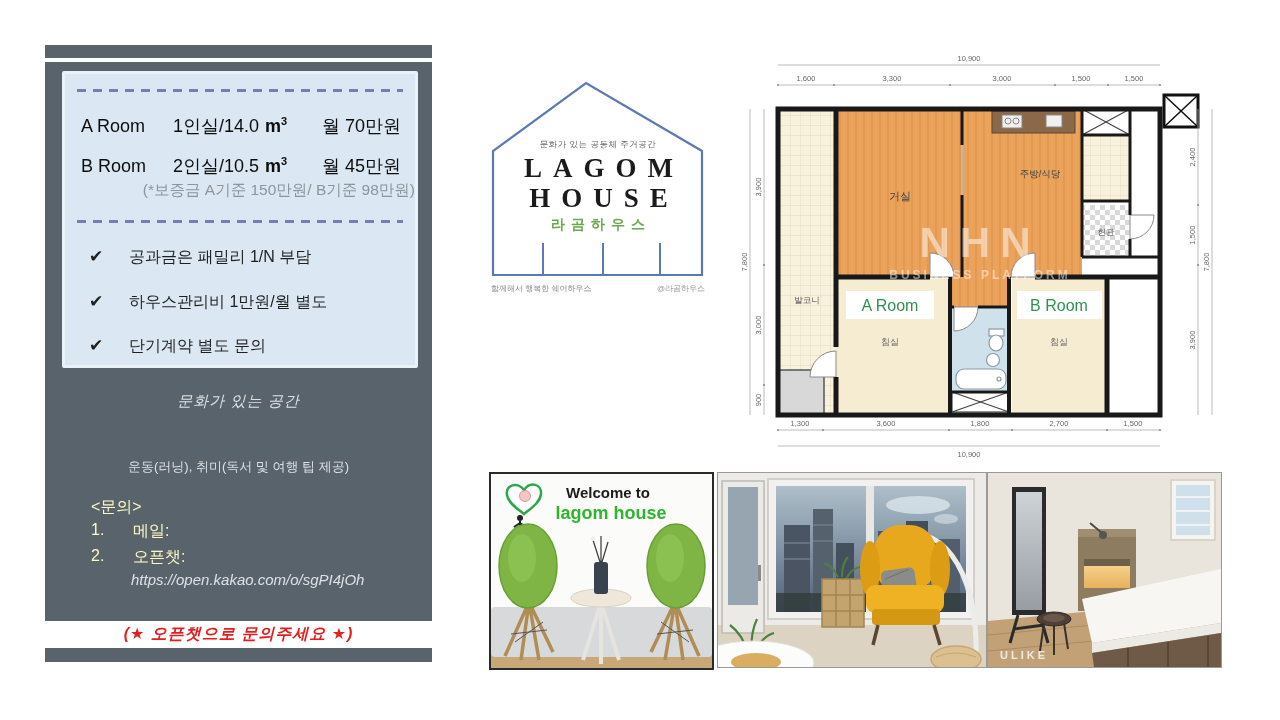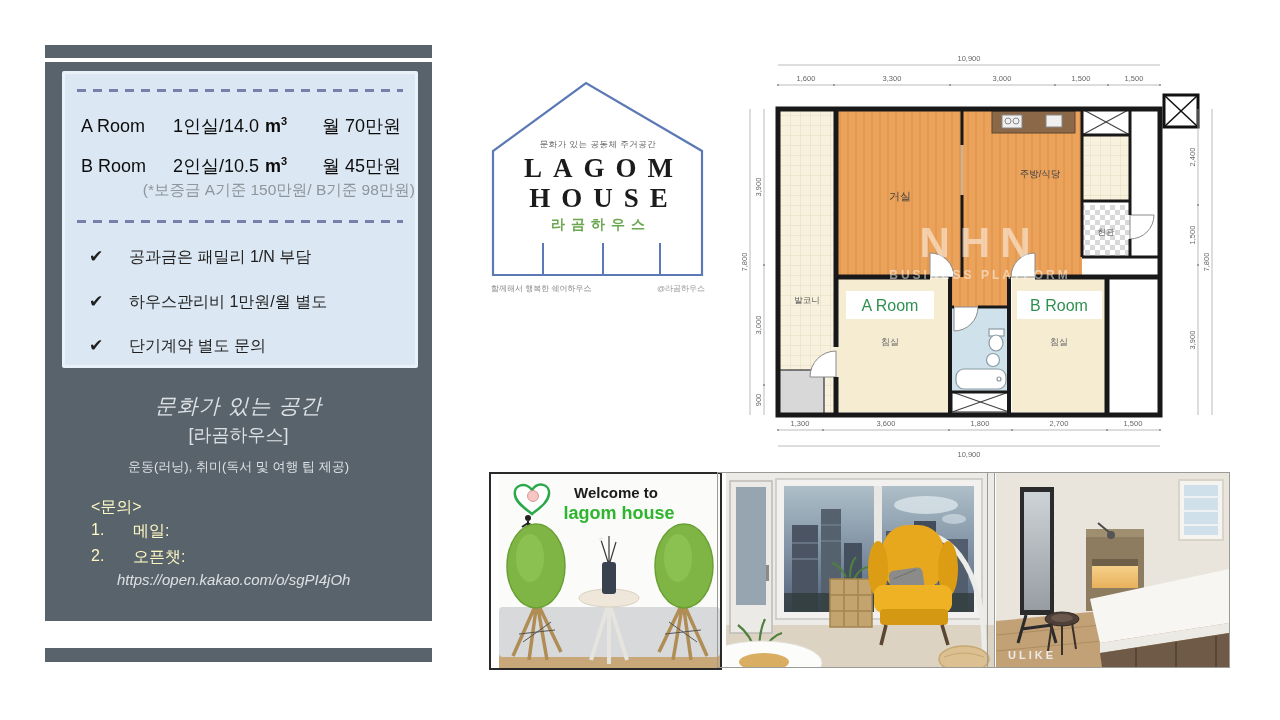--- a/index.html
+++ b/index.html
@@ -34,34 +34,34 @@
   #deposit-note{position:absolute;top:106px;left:0;width:100%;text-align:right;
                 font-size:15.5px;color:#8e959c;}
   .check-row{position:absolute;left:24px;display:flex;align-items:baseline;
              font-size:16px;color:#1f1f1f;}
   .check-icon{width:40px;font-size:17px;}
   #check-row-0{top:172px;}
   #check-row-1{top:217px;}
   #check-row-2{top:261px;}
 
   .flyer-text{position:absolute;left:0;width:100%;text-align:center;color:#dde1e4;}
-  #tagline{top:330px;font-size:21px;font-style:italic;letter-spacing:1px;}
+  #tagline{top:330px;font-size:15px;font-style:italic;letter-spacing:1px;}
   #house-name{top:361px;font-size:18px;}
   #activities{top:396px;font-size:13px;}
   .contact-line{position:absolute;left:46px;color:#fef9c3;font-size:16px;display:flex;}
   #contact-heading{top:435px;}
   #contact-1{top:459px;}
   #contact-2{top:485px;}
-  #contact-url{top:509px;left:72px;font-style:italic;font-size:15px;color:#dde1e4;position:absolute;}
+  #contact-url{top:509px;left:86px;font-style:italic;font-size:15px;color:#dde1e4;position:absolute;}
   .c-num{width:42px;}
   .c-label{margin-right:6px;}
   .c-link{text-decoration:underline;cursor:pointer;}
 
   
-  .photo{position:absolute;overflow:hidden;padding-left:8px;}
+  .photo{position:absolute;overflow:hidden;}
   #photo-1{left:489px;top:472px;width:221px;height:194px;border:2px solid #2a2a2a;}
   #photo-2{left:717px;top:472px;width:268px;height:194px;border:1px solid #9a9a96;}
   #photo-3{left:987px;top:472px;width:233px;height:194px;border:1px solid #9a9a96;}
   svg text{font-family:"Liberation Sans","DejaVu Sans",sans-serif;}
   .serif-logo{font-family:"Liberation Serif","DejaVu Serif",serif;}
 </style>
 </head>
 <body>
 
 <div id="stage">
@@ -98,35 +98,35 @@
         <span class="check-icon">✔</span>
         <span>하우스관리비 1만원/월 별도</span>
       </div>
       <div class="check-row" id="check-row-2">
         <span class="check-icon">✔</span>
         <span>단기계약 별도 문의</span>
       </div>
     </div>
 
     <div class="flyer-text" id="tagline">문화가 있는 공간</div>
-    <div class="flyer-text" id="house-name">[라곰하우스]</div>
     <div class="flyer-text" id="activities">운동(러닝), 취미(독서 및 여행 팁 제공)</div>
 
     <div class="contact-line" id="contact-heading">&lt;문의&gt;</div>
     <div class="contact-line" id="contact-1">
       <span class="c-num">1.</span>
       <span class="c-label">메일:</span>
     </div>
     <div class="contact-line" id="contact-2">
       <span class="c-num">2.</span>
       <span class="c-label">오픈챗:</span>
     </div>
     <div id="contact-url">https://open.kakao.com/o/sgPI4jOh</div>
   </div>
 
+  <div class="abs" id="red-note">(★ 오픈챗으로 문의주세요 ★)</div>
   <div class="abs bar" id="flyer-bottom-bar"></div>
 
   <svg class="abs" style="left:487px;top:80px;" width="223" height="215" viewBox="0 0 223 215">
     <path d="M6 195 L6 71 L99 3 L215 71 L215 195 Z" fill="#ffffff" stroke="#5b79b4" stroke-width="2.2"></path>
     <line x1="56" y1="163" x2="56" y2="194" stroke="#5b79b4" stroke-width="2"></line>
     <line x1="116" y1="163" x2="116" y2="194" stroke="#5b79b4" stroke-width="2"></line>
     <line x1="173" y1="163" x2="173" y2="194" stroke="#5b79b4" stroke-width="2"></line>
     <text x="111" y="67" text-anchor="middle" font-size="8.5" fill="#666" letter-spacing="0.5">문화가 있는 공동체 주거공간</text>
     <text class="serif-logo" x="117" y="97" text-anchor="middle" font-size="27" font-weight="bold" fill="#1b1b1b" letter-spacing="11">LAGOM</text>
     <text class="serif-logo" x="117" y="127" text-anchor="middle" font-size="27" font-weight="bold" fill="#1b1b1b" letter-spacing="11">HOUSE</text>

